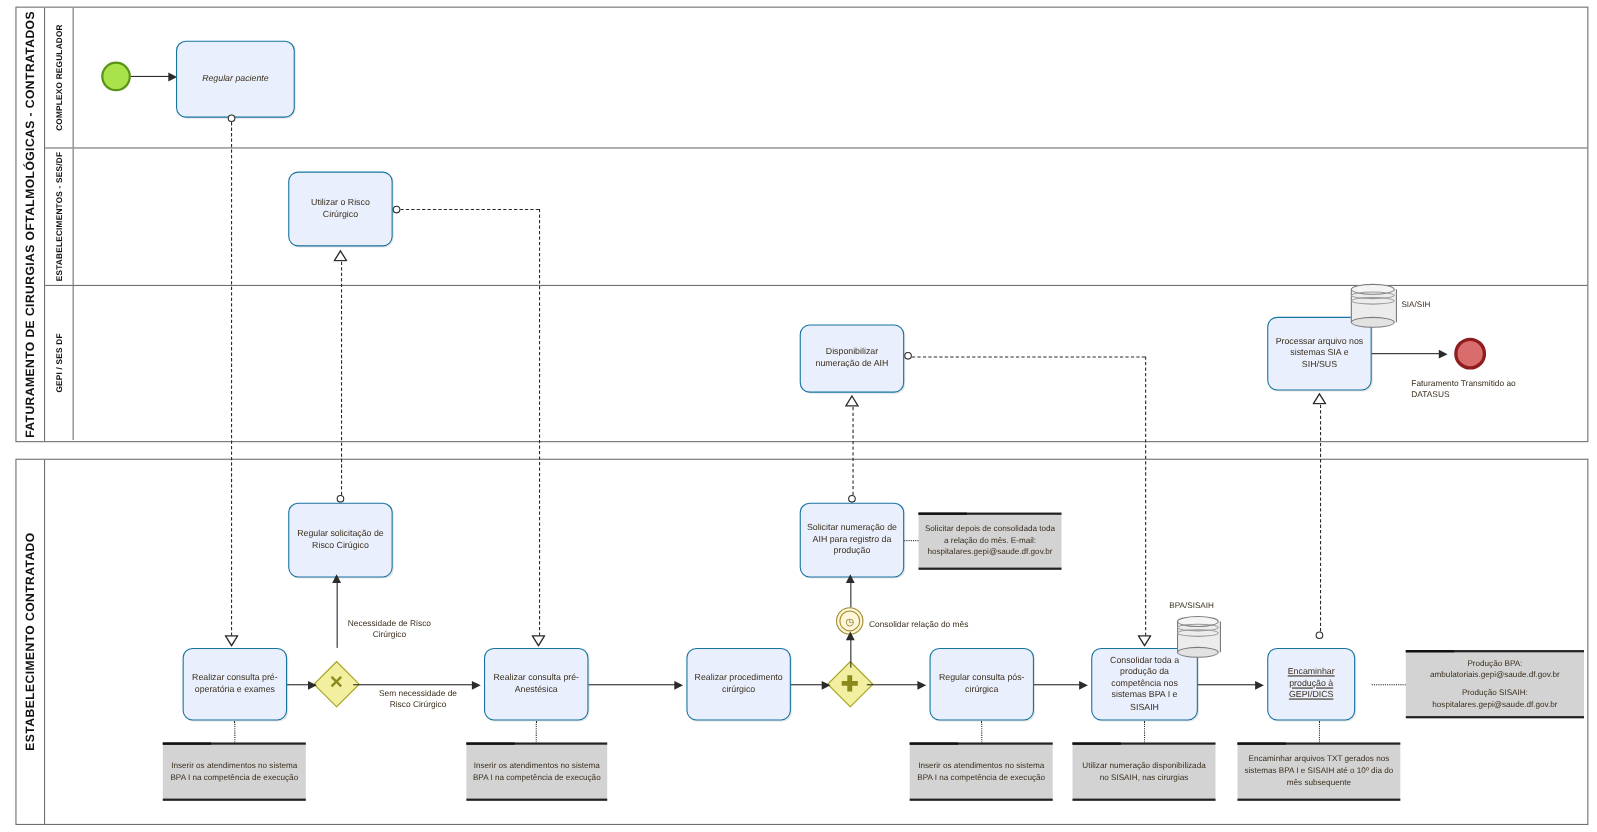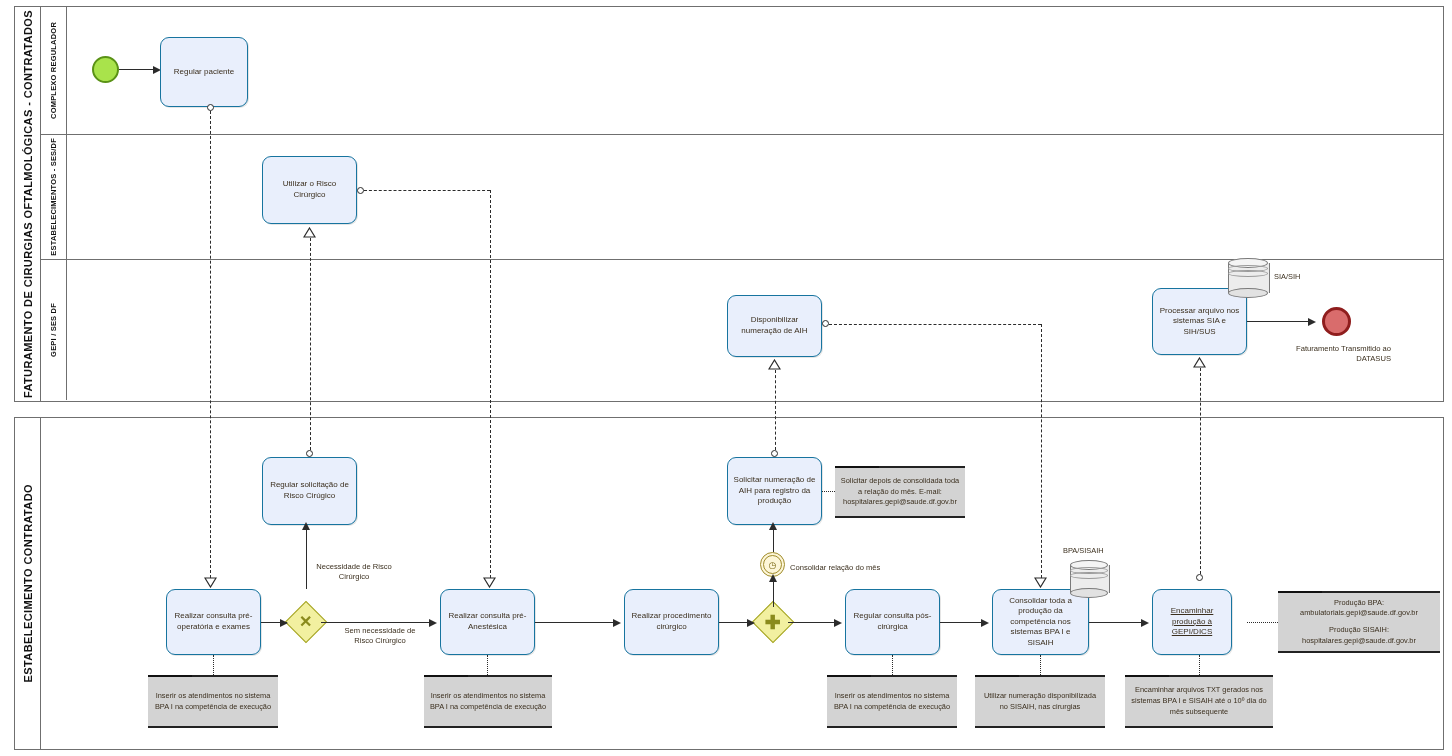--- a/index.html
+++ b/index.html
@@ -70,21 +70,21 @@
   .dotseg.h{height:0;border-top:1.4px dotted #2b2b2b;}
   .dotseg.v{width:0;border-left:1.4px dotted #2b2b2b;}
 
   .arrow{position:absolute;width:0;height:0;}
   .arrow.right{border-top:4px solid transparent;border-bottom:4px solid transparent;border-left:8px solid #2b2b2b;}
   .arrow.up{border-left:4px solid transparent;border-right:4px solid transparent;border-bottom:8px solid #2b2b2b;}
   .mhead{position:absolute;}
   .mcircle{position:absolute;width:7px;height:7px;border-radius:50%;background:#fff;border:1.3px solid #2b2b2b;box-sizing:border-box;}
 
   .flowlabel{position:absolute;font-size:7.6px;line-height:1.35;color:#3b2f1e;text-align:center;}
-  .elabel{position:absolute;font-size:7.6px;line-height:1.35;color:#3b2f1e;text-align:right;}
+  .elabel{position:absolute;font-size:7.6px;line-height:1.35;color:#3b2f1e;text-align:left;}
   .dslabel{position:absolute;font-size:7.4px;color:#3b2f1e;text-align:center;white-space:nowrap;}
 </style>
 </head>
 <body>
 
 <div id="canvas">
 
   <div class="pool" style="left:14px;top:6px;width:1430px;height:396px;">
     <div class="pool-header">
       <span>FATURAMENTO DE CIRURGIAS OFTALMOLÓGICAS - CONTRATADOS</span>
@@ -112,21 +112,21 @@
   <div class="pool" style="left:14px;top:417px;width:1430px;height:333px;">
     <div class="pool-header">
       <span>ESTABELECIMENTO CONTRATADO</span>
     </div>
   </div>
 
   <div class="ev ev-start" style="left:92px;top:56px;width:27px;height:27px;"></div>
   <div class="seg h" style="left:119px;top:69px;width:38px;"></div>
   <div class="arrow right" style="left:153px;top:65.5px;"></div>
 
-  <div class="task" style="left:160px;top:37px;width:88px;height:70px;">
+  <div class="task" style="left:160px;top:37px;width:108px;height:70px;font-style:italic;">
     <span>Regular paciente</span>
   </div>
 
   <div class="task" style="left:262px;top:156px;width:95px;height:68px;">
     <span>Utilizar o Risco Cirúrgico</span>
   </div>
 
   <div class="task" style="left:727px;top:295px;width:95px;height:62px;">
     <span>Disponibilizar numeração de AIH</span>
   </div>

